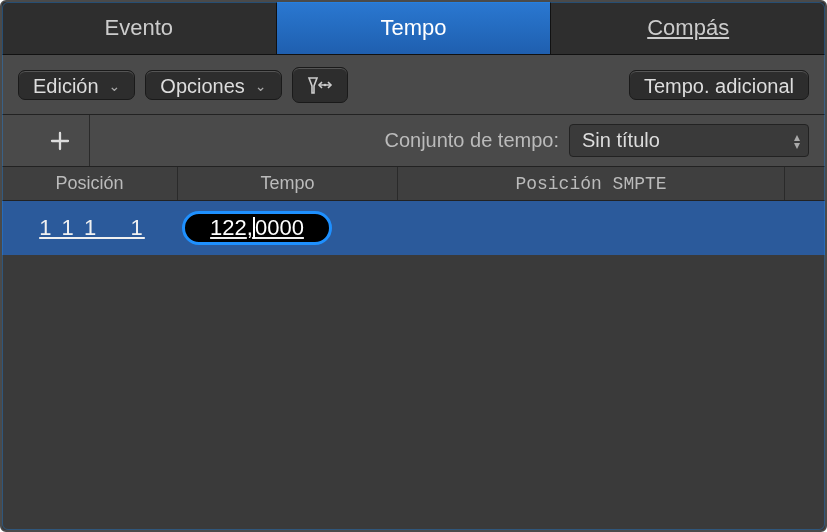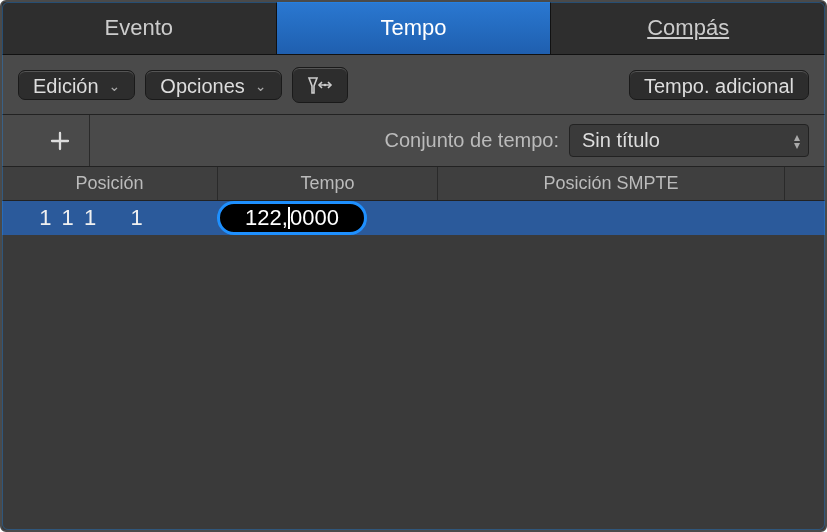--- a/index.html
+++ b/index.html
@@ -140,37 +140,38 @@
 
   
   .colheader {
     display: flex;
     height: 34px;
     background: #3f3f3f;
     border-bottom: 1px solid #222;
     color: #bbb;
     font-size: 18px;
   }
-  .col-pos   { width: 216px; display:flex; align-items:center; justify-content:center; border-right:1px solid #2a2a2a;}
+  .col-pos   { width: 176px; display:flex; align-items:center; justify-content:center; border-right:1px solid #2a2a2a;}
   .col-tempo { width: 220px; display:flex; align-items:center; justify-content:center; border-right:1px solid #2a2a2a;}
-  .col-smpte { flex:1;       display:flex; align-items:center; justify-content:center; border-right:1px solid #2a2a2a;}
+  .col-smpte { flex:1;       display:flex; align-items:center; justify-content:center; border-right:1px solid #2a2a2a;font-family:Liberation Mono, monospace;}
   .col-spare { width: 40px;  display:flex; align-items:center; justify-content:center;}
 
   
   .rows { background:#3a3a3a; height: calc(100% - 53px - 60px - 52px - 34px); overflow:auto;}
   .row {
     display:flex;
-    height: 34px;
+    height: 54px;
     align-items:center;
     color:#f0f0f0;
     font-size: 22px;
+    text-decoration: underline;
   }
   .row.selected { background:#2b5a9b; }
   .cell-pos   { width:180px; display:flex; justify-content:center; gap:6px; letter-spacing:2px;}
-  .cell-tempo { width:220px; display:flex; justify-content:center; align-items:center;}
+  .cell-tempo { width:220px; display:flex; justify-content:flex-start; align-items:center;}
   .cell-smpte { flex:1; display:flex; justify-content:center;}
   .cell-spare { width:40px; }
 
   .tempo-edit {
     background:#000;
     border:3px solid #1e90ff;
     border-radius: 20px;
     padding: 1px 20px;
     color:#fff;
     font-size:22px;

